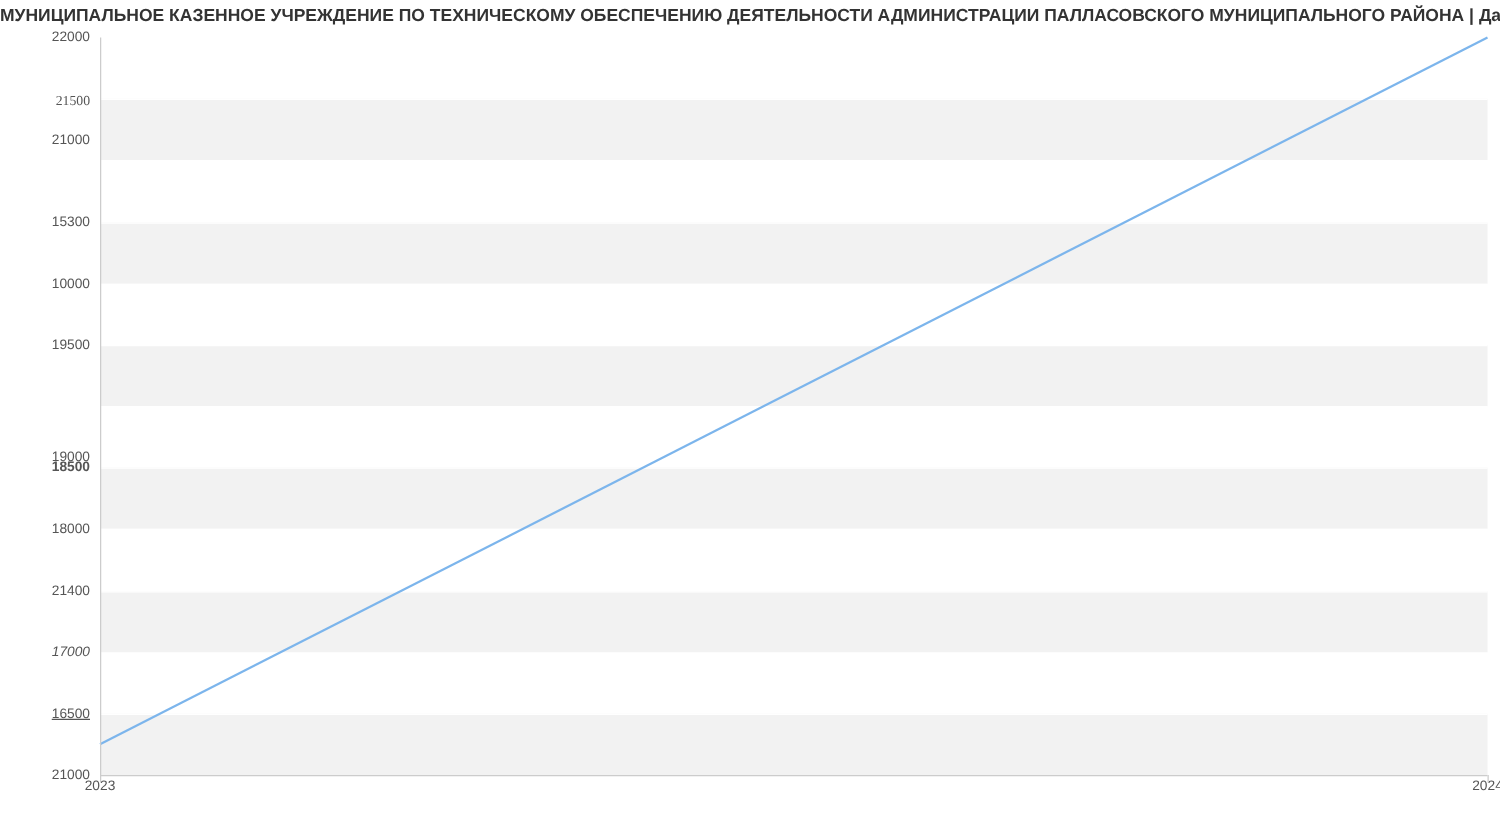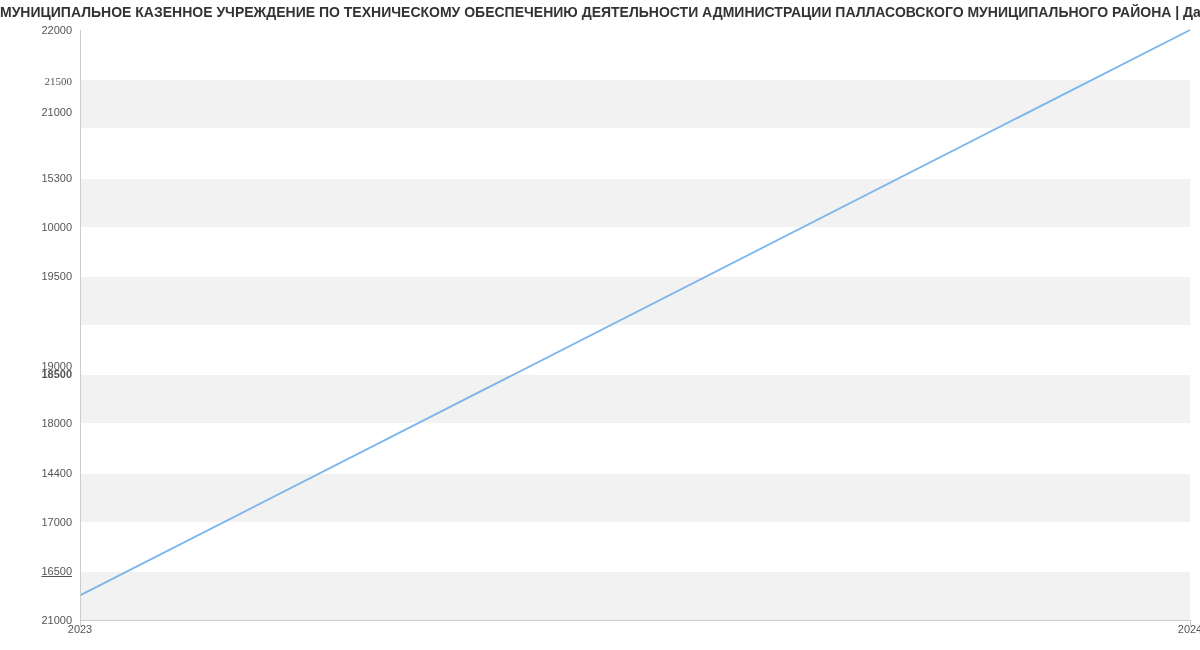--- a/index.html
+++ b/index.html
@@ -117,22 +117,22 @@
       </svg>
   </div>
 
   <div class="axis-line" style="left:80px; top:30px; width:1px; height:590px;"></div>
 
   <div class="axis-line" style="left:80px; top:620px; width:1110px; height:1px;"></div>
 
   <div id="y-labels">
       <div class="y-tick-label" style="top: 620px;">21000</div>
       <div class="y-tick-label" style="top: 570.833px; text-decoration: underline;">16500</div>
-      <div class="y-tick-label" style="top: 521.667px;">17000</div>
-      <div class="y-tick-label" style="top: 472.5px;">14400</div>
+      <div class="y-tick-label" style="top: 521.667px; font-style: italic;">17000</div>
+      <div class="y-tick-label" style="top: 472.5px;">21400</div>
       <div class="y-tick-label" style="top: 423.333px; text-align: center;">18000</div>
       <div class="y-tick-label" style="top: 374.167px; font-weight: bold;">18500</div>
       <div class="y-tick-label" style="top: 325px; margin-top: 41px;">19000</div>
       <div class="y-tick-label" style="top: 275.833px; text-align: center;">19500</div>
       <div class="y-tick-label" style="top: 226.667px;">10000</div>
       <div class="y-tick-label" style="top: 177.5px;">15300</div>
       <div class="y-tick-label" style="top: 112px;">21000</div>
       <div class="y-tick-label" style="top: 81px; font-family: Liberation Serif, serif;">21500</div>
       <div class="y-tick-label" style="top: 30px;">22000</div>
     </div>

